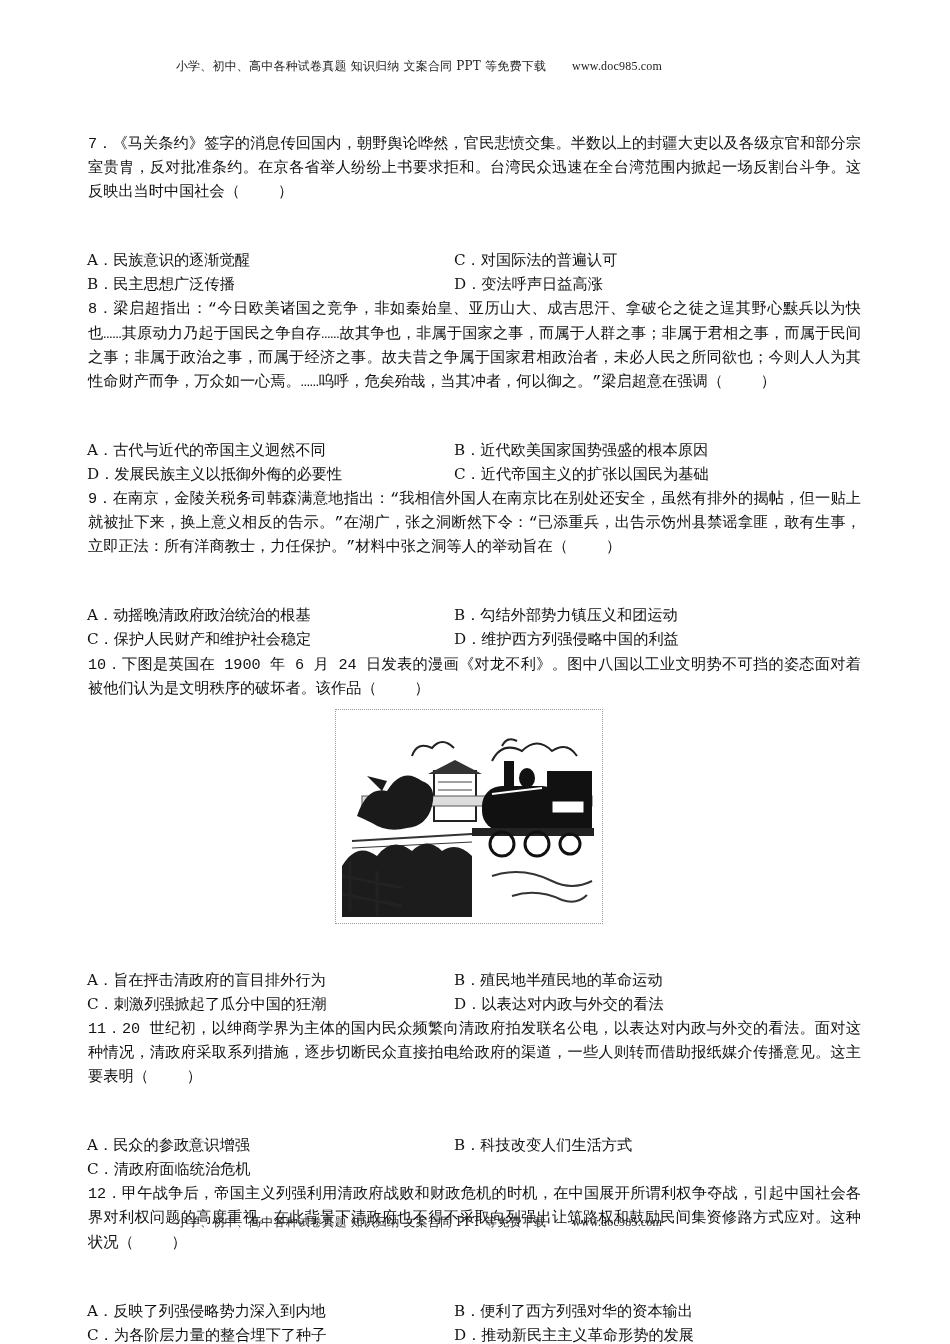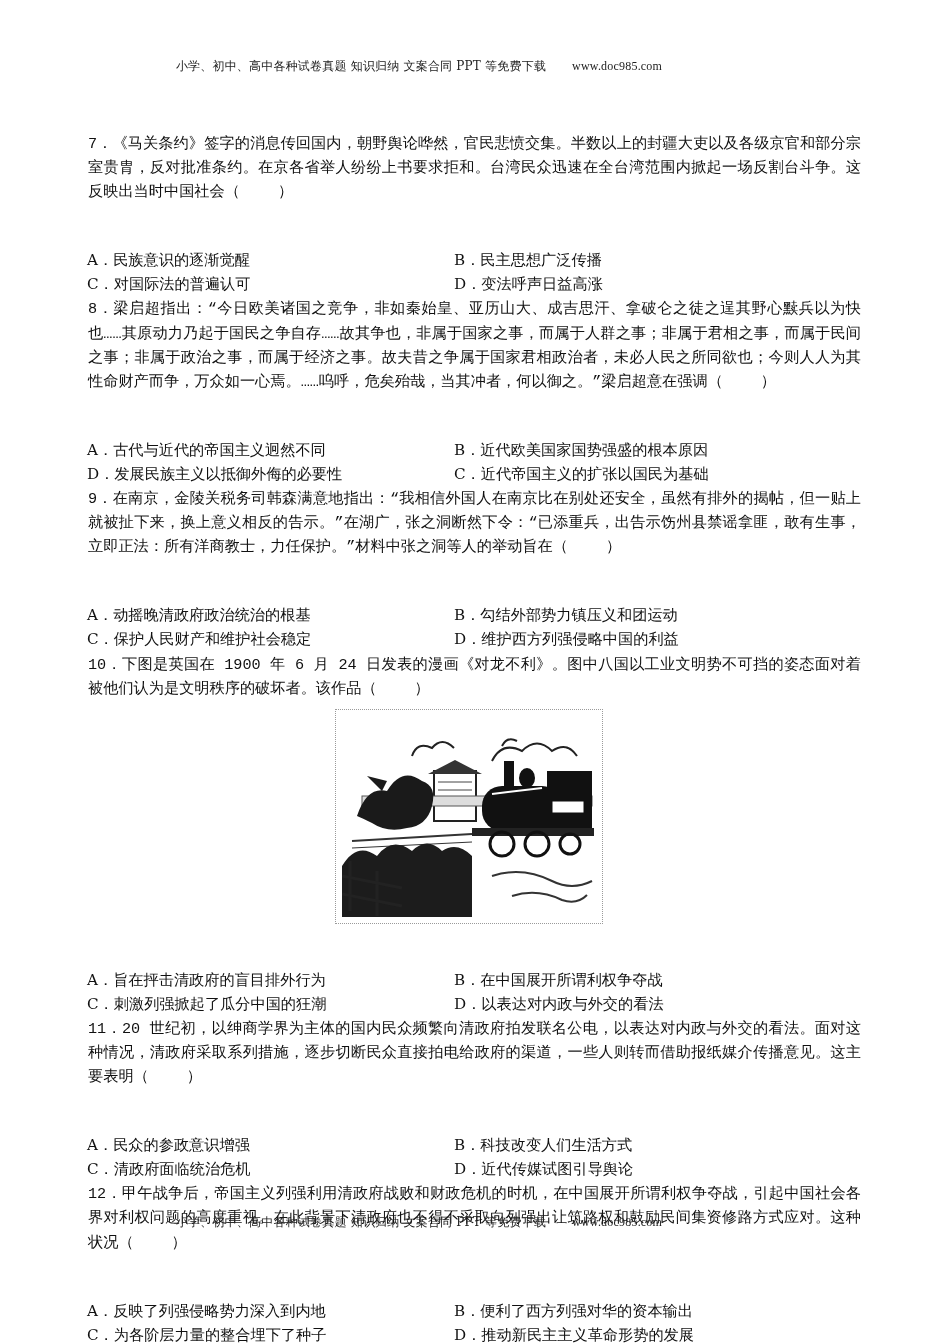--- a/index.html
+++ b/index.html
@@ -25,22 +25,22 @@
 <div class="header">
   <span>小学、初中、高中各种试卷真题  知识归纳  文案合同  PPT 等免费下载</span><span class="site">www.doc985.com</span>
 </div>
 
 <div class="content">
 
   <div>
     <p class="q"><span>7．《马关条约》签字的消息传回国内，朝野舆论哗然，官民悲愤交集。半数以上的封疆大吏以及各级京官和部分宗室贵胄，反对批准条约。在京各省举人纷纷上书要求拒和。台湾民众迅速在全台湾范围内掀起一场反割台斗争。这反映出当时中国社会（</span><span class="blank"></span><span>）</span></p>
     <div class="opts">
       <div class="opt">A．民族意识的逐渐觉醒</div>
+      <div class="opt">C．对国际法的普遍认可</div>
       <div class="opt">B．民主思想广泛传播</div>
-      <div class="opt">C．对国际法的普遍认可</div>
       <div class="opt">D．变法呼声日益高涨</div>
     </div>
   </div>
 
   <div>
     <p class="q"><span>8．梁启超指出：“今日欧美诸国之竞争，非如秦始皇、亚历山大、成吉思汗、拿破仑之徒之逞其野心黩兵以为快也……其原动力乃起于国民之争自存……故其争也，非属于国家之事，而属于人群之事；非属于君相之事，而属于民间之事；非属于政治之事，而属于经济之事。故夫昔之争属于国家君相政治者，未必人民之所同欲也；今则人人为其性命财产而争，万众如一心焉。……呜呼，危矣殆哉，当其冲者，何以御之。”梁启超意在强调（</span><span class="blank"></span><span>）</span></p>
     <div class="opts">
       <div class="opt">A．古代与近代的帝国主义迥然不同</div>
       <div class="opt">B．近代欧美国家国势强盛的根本原因</div>
       <div class="opt">D．发展民族主义以抵御外侮的必要性</div>
@@ -104,33 +104,32 @@
           <line x1="0" y1="160" x2="60" y2="172"></line>
             <line x1="0" y1="178" x2="60" y2="190"></line>
         </g>
 
         <path d="M150 160 q30 -10 60 5 q20 10 40 0" fill="none" stroke="#333" stroke-width="2"></path>
         <path d="M170 180 q25 -8 50 4 q15 5 25 -5" fill="none" stroke="#333" stroke-width="2"></path>
       </svg>
     </div>
     <div class="opts">
       <div class="opt">A．旨在抨击清政府的盲目排外行为</div>
-      <div class="opt">B．在中国展开所谓利权争夺战</div>
+      <div class="opt">B．殖民地半殖民地的革命运动</div>
       <div class="opt">C．刺激列强掀起了瓜分中国的狂潮</div>
       <div class="opt">D．以表达对内政与外交的看法</div>
     </div>
   </div>
 
   <div>
     <p class="q"><span>11．20 世纪初，以绅商学界为主体的国内民众频繁向清政府拍发联名公电，以表达对内政与外交的看法。面对这种情况，清政府采取系列措施，逐步切断民众直接拍电给政府的渠道，一些人则转而借助报纸媒介传播意见。这主要表明（</span><span class="blank"></span><span>）</span></p>
     <div class="opts">
       <div class="opt">A．民众的参政意识增强</div>
       <div class="opt">B．科技改变人们生活方式</div>
       <div class="opt">C．清政府面临统治危机</div>
-      <div class="opt">D．近代传媒试图引导舆论</div>
     </div>
   </div>
 
   <div>
     <p class="q"><span>12．甲午战争后，帝国主义列强利用清政府战败和财政危机的时机，在中国展开所谓利权争夺战，引起中国社会各界对利权问题的高度重视。在此背景下清政府也不得不采取向列强出让筑路权和鼓励民间集资修路方式应对。这种状况（</span><span class="blank"></span><span>）</span></p>
     <div class="opts">
       <div class="opt">A．反映了列强侵略势力深入到内地</div>
       <div class="opt">B．便利了西方列强对华的资本输出</div>
       <div class="opt">C．为各阶层力量的整合埋下了种子</div>
       <div class="opt">D．推动新民主主义革命形势的发展</div>

